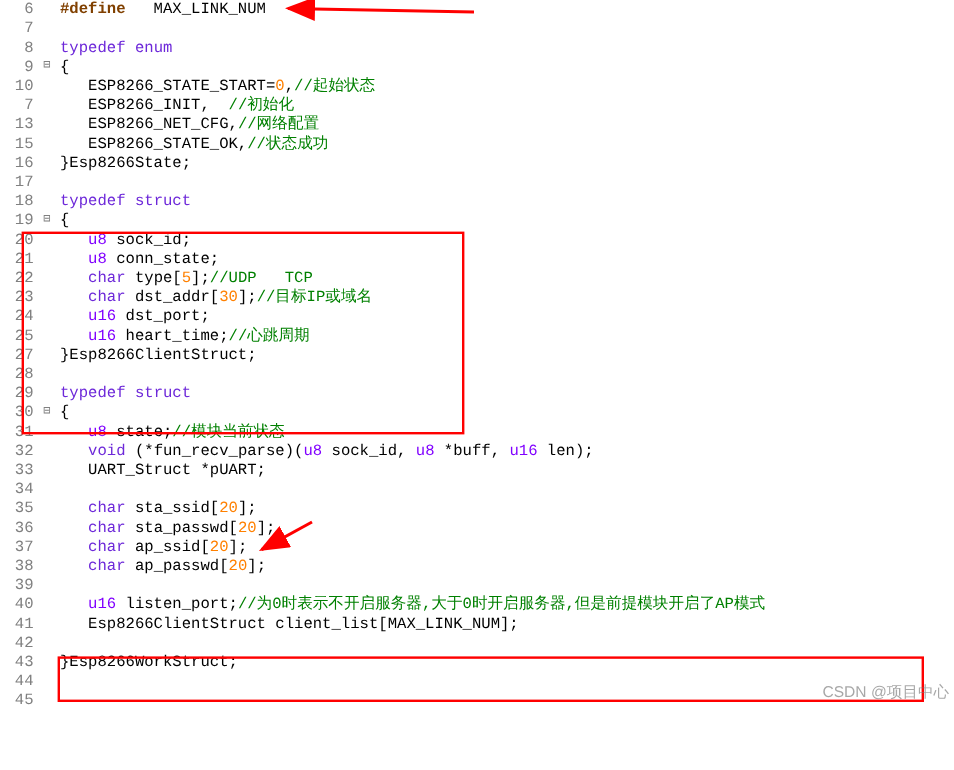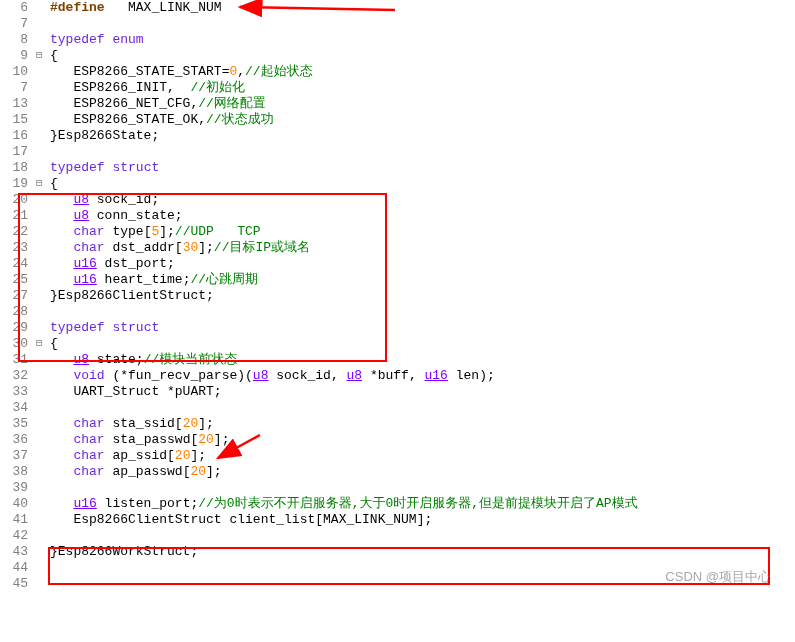--- a/index.html
+++ b/index.html
@@ -39,37 +39,37 @@
     flex-shrink: 0;
     cursor: pointer;
   }
   .code {
     flex: 1;
     padding-left: 4px;
   }
   .kw   { color: #6d28d9; } 
   .pp   { color: #804000; font-weight: bold; } 
   .num  { color: #FF8000; } 
-  .type { color: #8000FF; text-decoration: underline; } 
+  .type { color: #8000FF; } 
   .cmt  { color: #008000; } 
   .id   { color: #000; }
 
   
   .red-box {
     position: absolute;
     border: 2px solid #FF0000;
     pointer-events: none;
   }
   .arrow {
     position: absolute;
     pointer-events: none;
   }
   .watermark {
     position: absolute;
-    right: 24px;
+    right: 4px;
     bottom: 6px;
     color: rgba(120,120,120,0.65);
     font-family: Arial, sans-serif;
     font-size: 13px;
   }
 </style>
 </head>
 <body>
 
 <div class="editor" id="editor">

